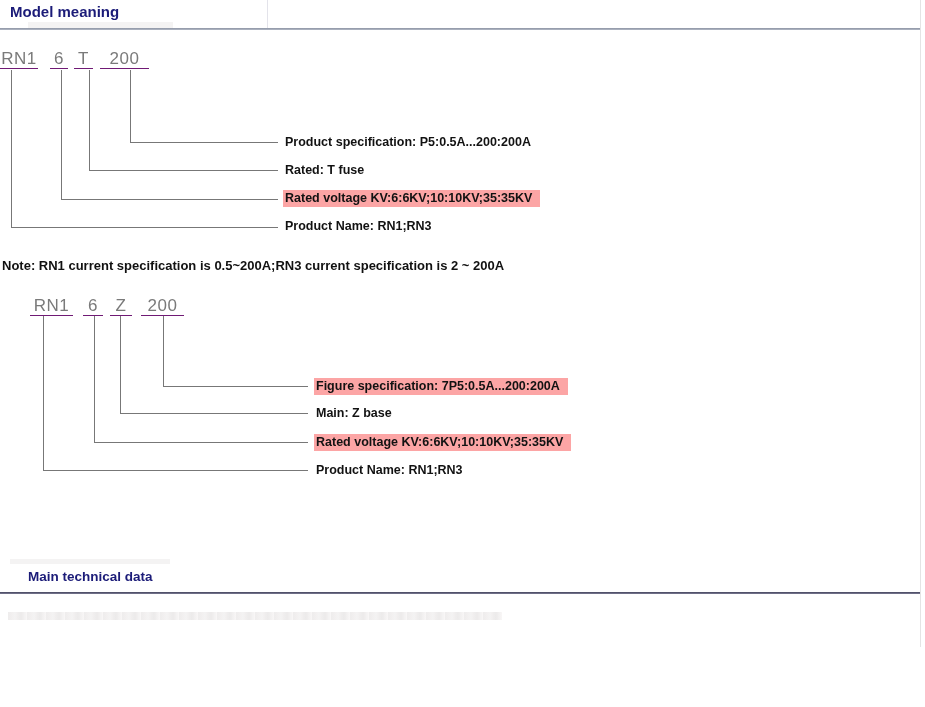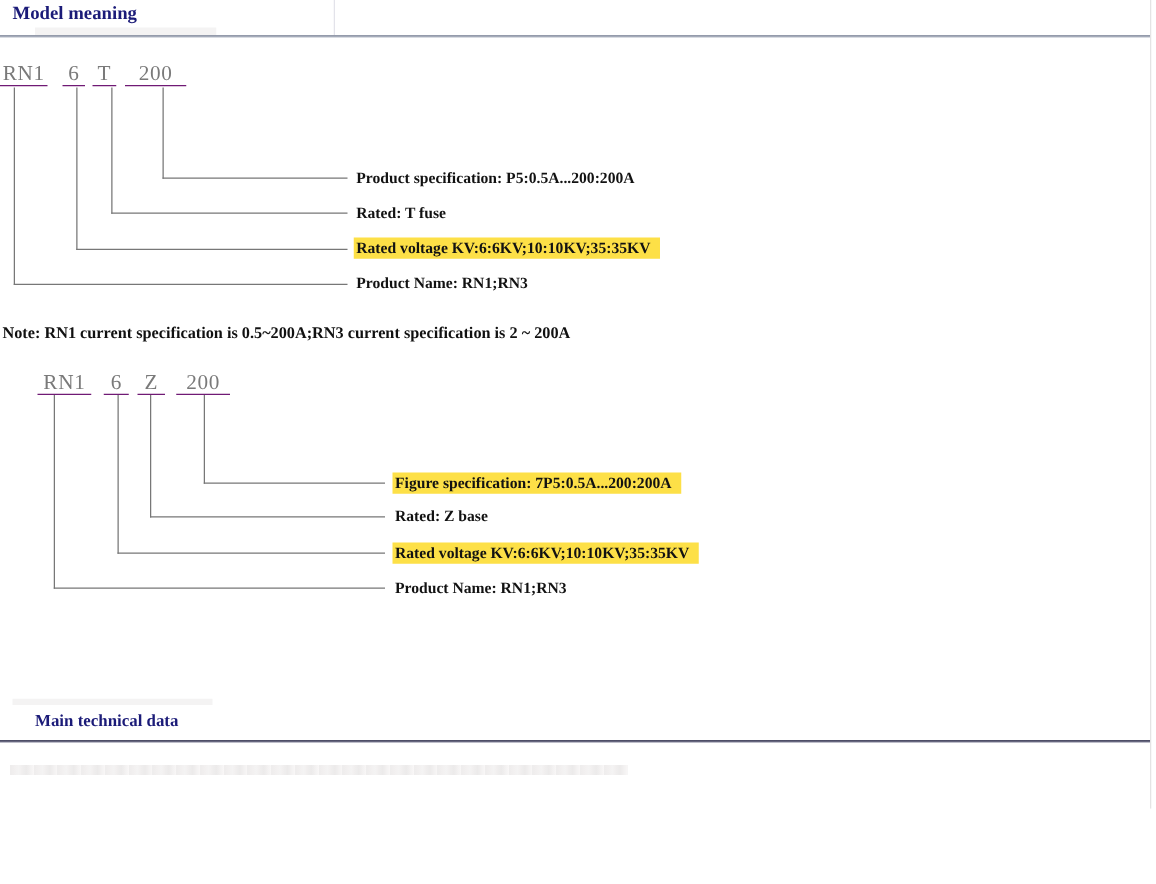--- a/index.html
+++ b/index.html
@@ -1,20 +1,20 @@
 <!DOCTYPE html>
 <html><head>
 <meta charset="utf-8">
 <style>
   html,body{margin:0;padding:0;background:#ffffff;}
   .page{
     position:relative;
     width:925px;height:647px;
     background:#ffffff;
-    font-family:Liberation Serif, serif;
+    font-family:Liberation Sans, sans-serif;
     overflow:hidden;
   }
   
   .sec-title{
     position:absolute;
     font-weight:bold;
     color:#1b1b78;
     white-space:nowrap;
   }
   .sec-title.t1{left:10px;top:3px;font-size:15px;}
@@ -48,21 +48,21 @@
   .hline{position:absolute;height:1px;background:#777777;}
   
   .dlabel{
     position:absolute;
     font-size:12.5px;
     font-weight:bold;
     color:#121212;
     white-space:nowrap;
     line-height:15px;
   }
-  .dlabel.hl{background:#fde047;padding:1px 8px 1px 2px;margin-left:-2px;margin-top:-1px;}
+  .dlabel.hl{background:#fca5a5;padding:1px 8px 1px 2px;margin-left:-2px;margin-top:-1px;}
   
   .note{
     position:absolute;
     font-size:13px;
     font-weight:bold;
     color:#111111;
     white-space:nowrap;
   }
   .para{
     position:absolute;
@@ -118,21 +118,21 @@
     <div class="vline" style="left:94px;top:316px;height:127px;"></div>
     <div class="vline" style="left:120px;top:316px;height:98px;"></div>
     <div class="vline" style="left:163px;top:316px;height:71px;"></div>
 
     <div class="hline" style="left:163px;top:386px;width:145px;"></div>
     <div class="hline" style="left:120px;top:413px;width:188px;"></div>
     <div class="hline" style="left:94px;top:442px;width:214px;"></div>
     <div class="hline" style="left:43px;top:470px;width:265px;"></div>
 
     <div class="dlabel hl" style="left:316px;top:379px;">Figure specification: 7P5:0.5A...200:200A</div>
-    <div class="dlabel" style="left:316px;top:406px;">Rated: Z base</div>
+    <div class="dlabel" style="left:316px;top:406px;">Main: Z base</div>
     <div class="dlabel hl" style="left:316px;top:435px;">Rated voltage KV:6:6KV;10:10KV;35:35KV</div>
     <div class="dlabel" style="left:316px;top:463px;">Product Name: RN1;RN3</div>
   </div>
 
 
   <div class="artifact" style="left:10px;top:559px;width:160px;height:5px;"></div>
   <div class="sec-title t2">Main technical data</div>
   <div class="rule r2"></div>
 
   <div class="ghost" style="left:8px;top:612px;width:494px;height:8px;"></div>

